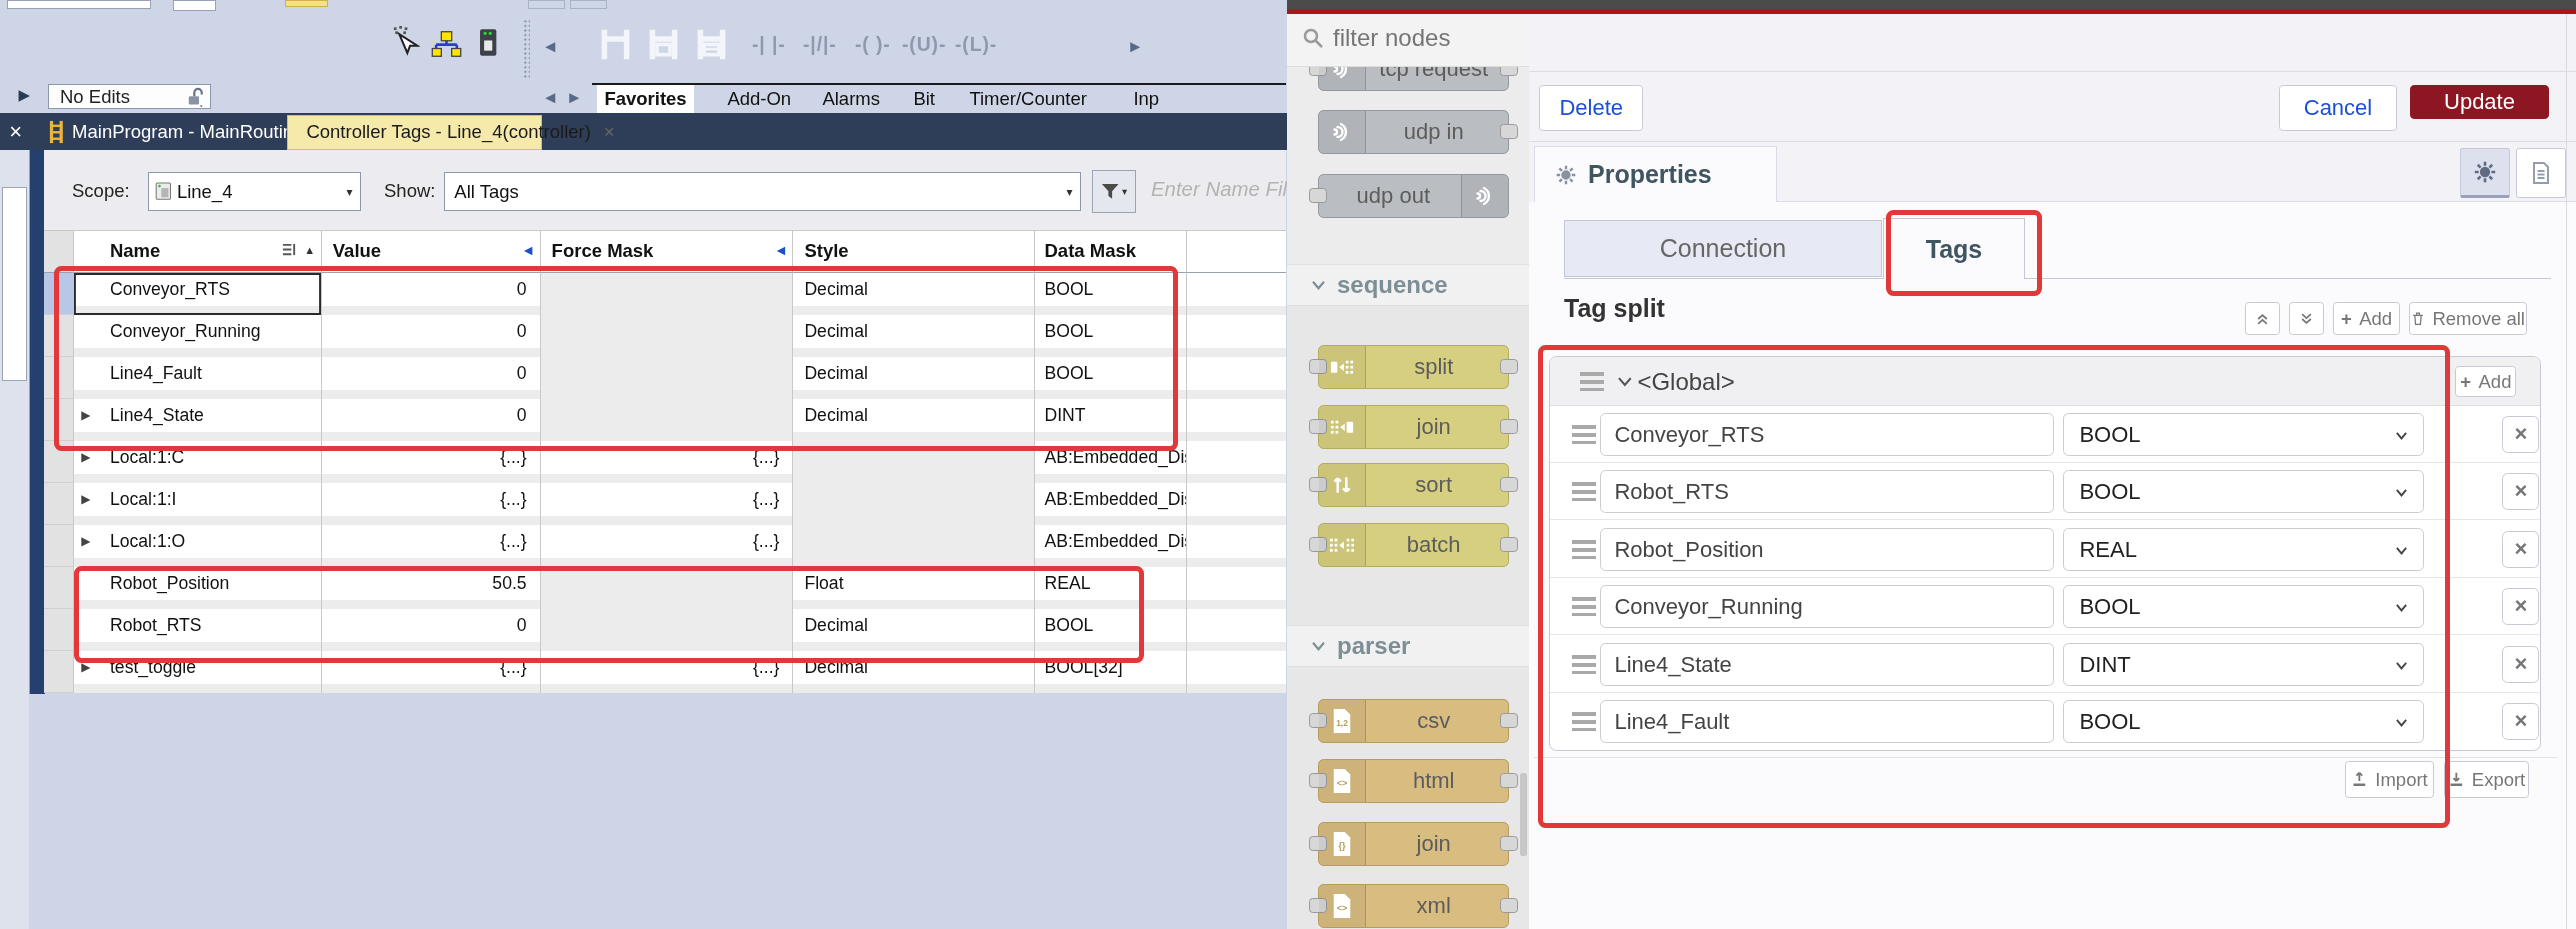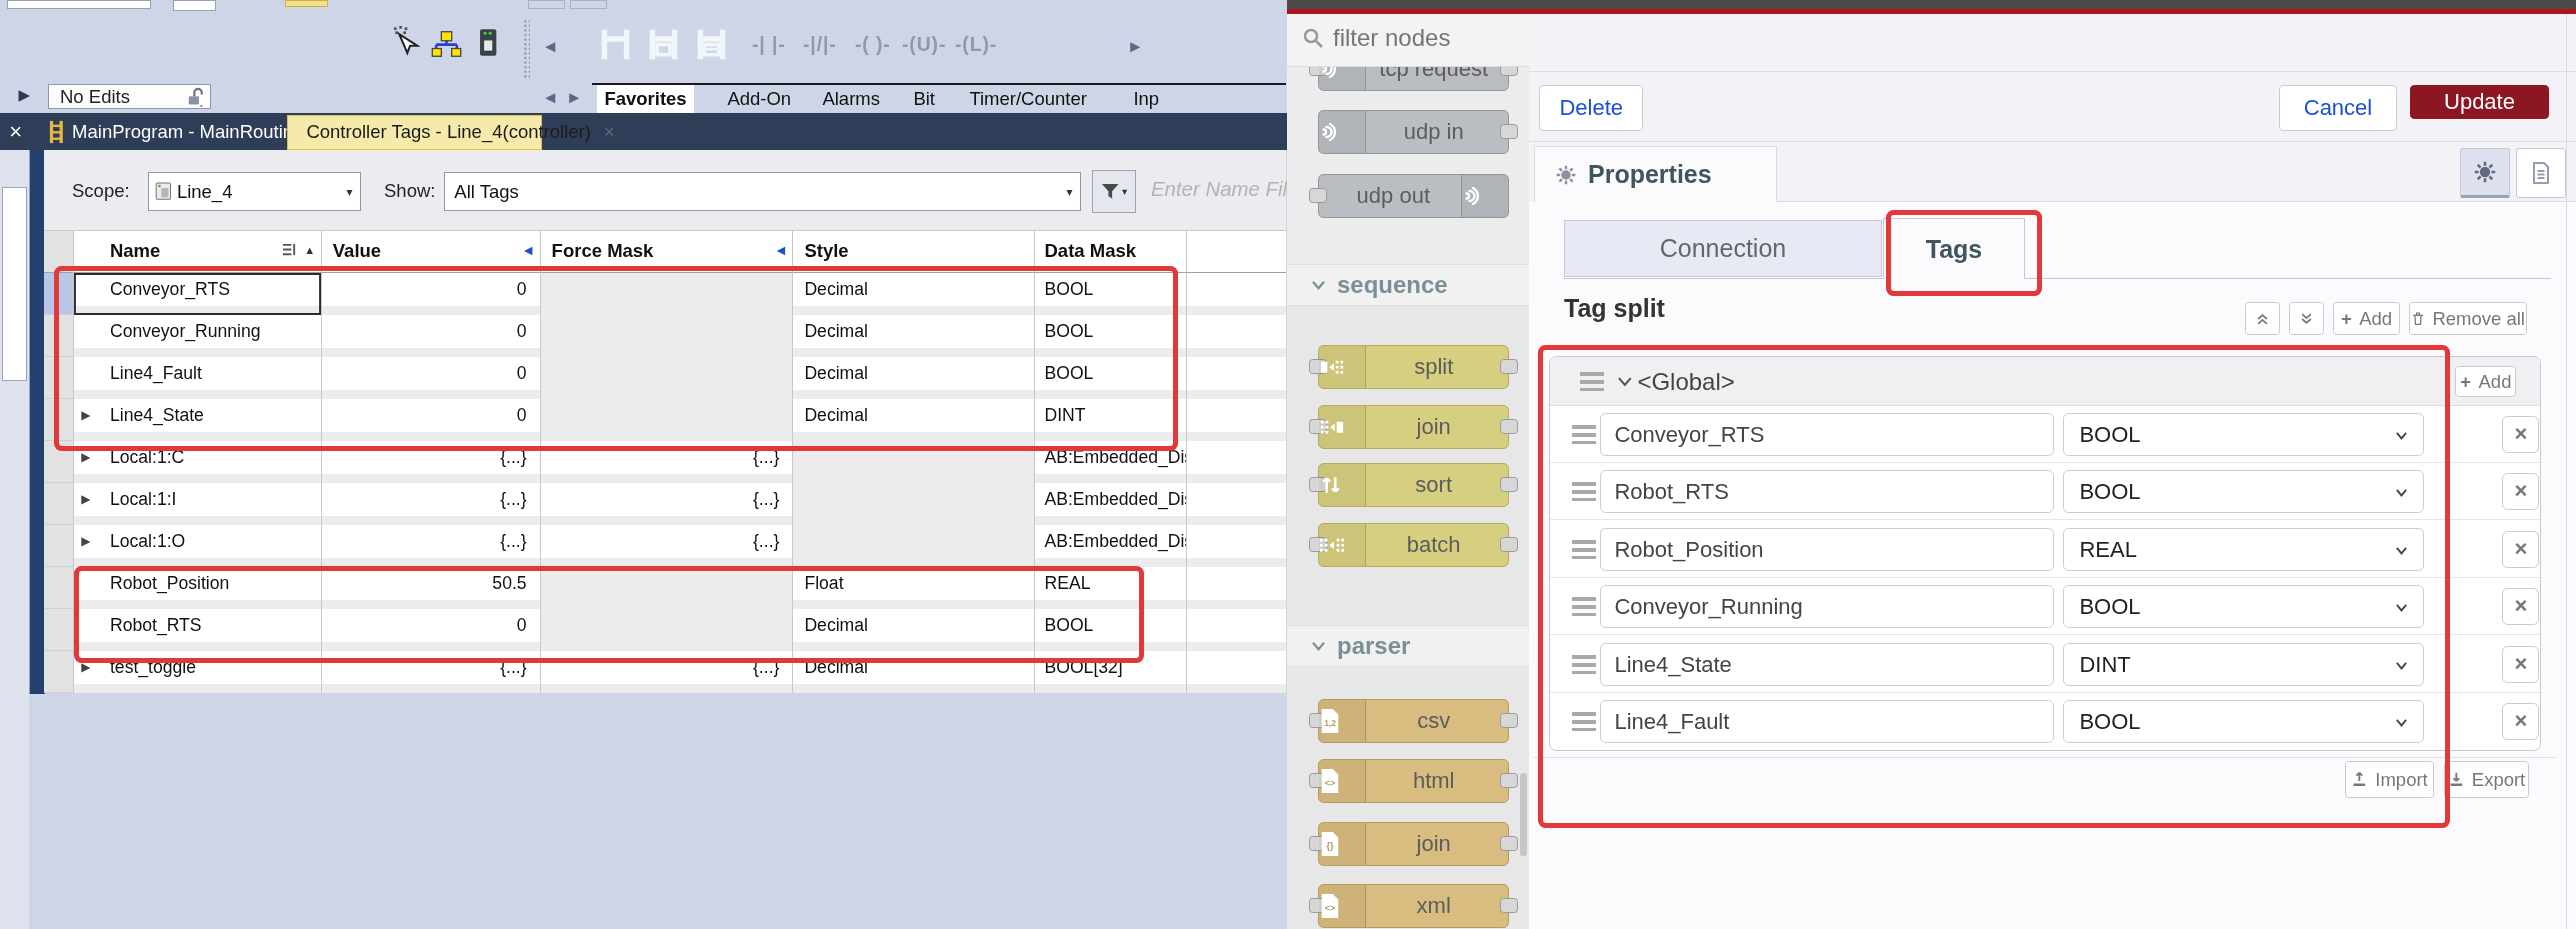--- a/index.html
+++ b/index.html
@@ -63,21 +63,21 @@
   
   .pal{left:1287px;top:14px;width:243px;height:915px;background:#ececec;border-right:0.9px solid #d0d0d0;box-sizing:border-box;}
   .pal-search{position:absolute;left:0;top:0;width:243px;height:53px;border-bottom:0.9px solid #dcdcdc;box-sizing:border-box;background:#f3f3f3;}
   .pal-search input{position:absolute;left:44px;top:9.3px;width:185px;border:none;background:transparent;outline:none;
     font-size:24px;color:#a9a9a9;font-family:"Liberation Sans","DejaVu Sans",sans-serif;}
   .pal-scroll{position:absolute;left:0;top:53px;width:243px;height:863px;overflow:hidden;}
   .pal-head{position:absolute;left:0;width:243px;height:42px;background:#f1f1f1;border-top:0.9px solid #dfdfdf;border-bottom:0.9px solid #dfdfdf;
     box-sizing:border-box;display:flex;align-items:center;gap:11px;padding-left:24px;font-size:24px;font-weight:bold;color:#7c8f96;}
   .pal-body{position:absolute;left:0;width:243px;background:#e7e7e7;}
   .node{position:absolute;left:31px;width:191px;height:44px;border-radius:5.6px;border:1.4px solid;box-sizing:border-box;}
-  .node .ic{position:absolute;top:0;bottom:0;width:46px;display:flex;align-items:center;justify-content:flex-start;background:rgba(0,0,0,0.05);}
+  .node .ic{position:absolute;top:0;bottom:0;width:46px;display:flex;align-items:center;justify-content:center;background:rgba(0,0,0,0.05);}
   .node.ileft .ic{left:0;border-right:0.9px solid rgba(0,0,0,0.18);border-radius:4.6px 0 0 4.6px;}
   .node.iright .ic{right:0;border-left:0.9px solid rgba(0,0,0,0.18);border-radius:0 4.6px 4.6px 0;}
   .node .nlbl{position:absolute;top:0;bottom:0;display:flex;align-items:center;justify-content:center;font-size:22px;color:#5c5c5c;}
   .node.ileft .nlbl{left:46px;right:5.6px;}
   .node.iright .nlbl{left:5.6px;right:46px;}
   .node.net{background:#babdc2;border-color:#94979c;}
   .node.seq{background:#d7cf80;border-color:#b3ab60;}
   .node.par{background:#d9bd80;border-color:#b59c5c;}
   .port{position:absolute;width:18.5px;height:15px;background:#d7d7d7;border:1.4px solid #9a9a9a;border-radius:3.7px;top:13px;box-sizing:border-box;}
   .port.pl{left:-10.2px}.port.pr{right:-10.2px}

